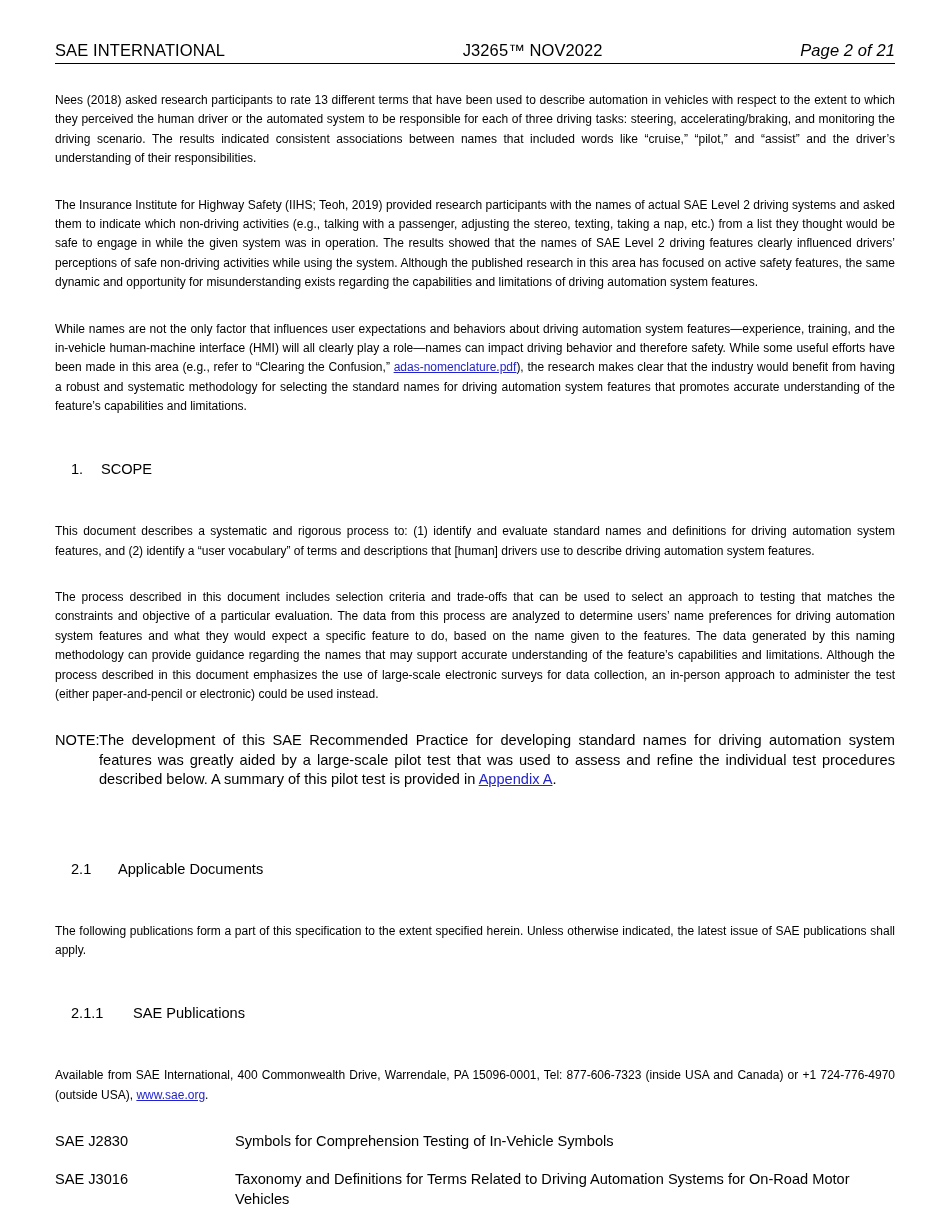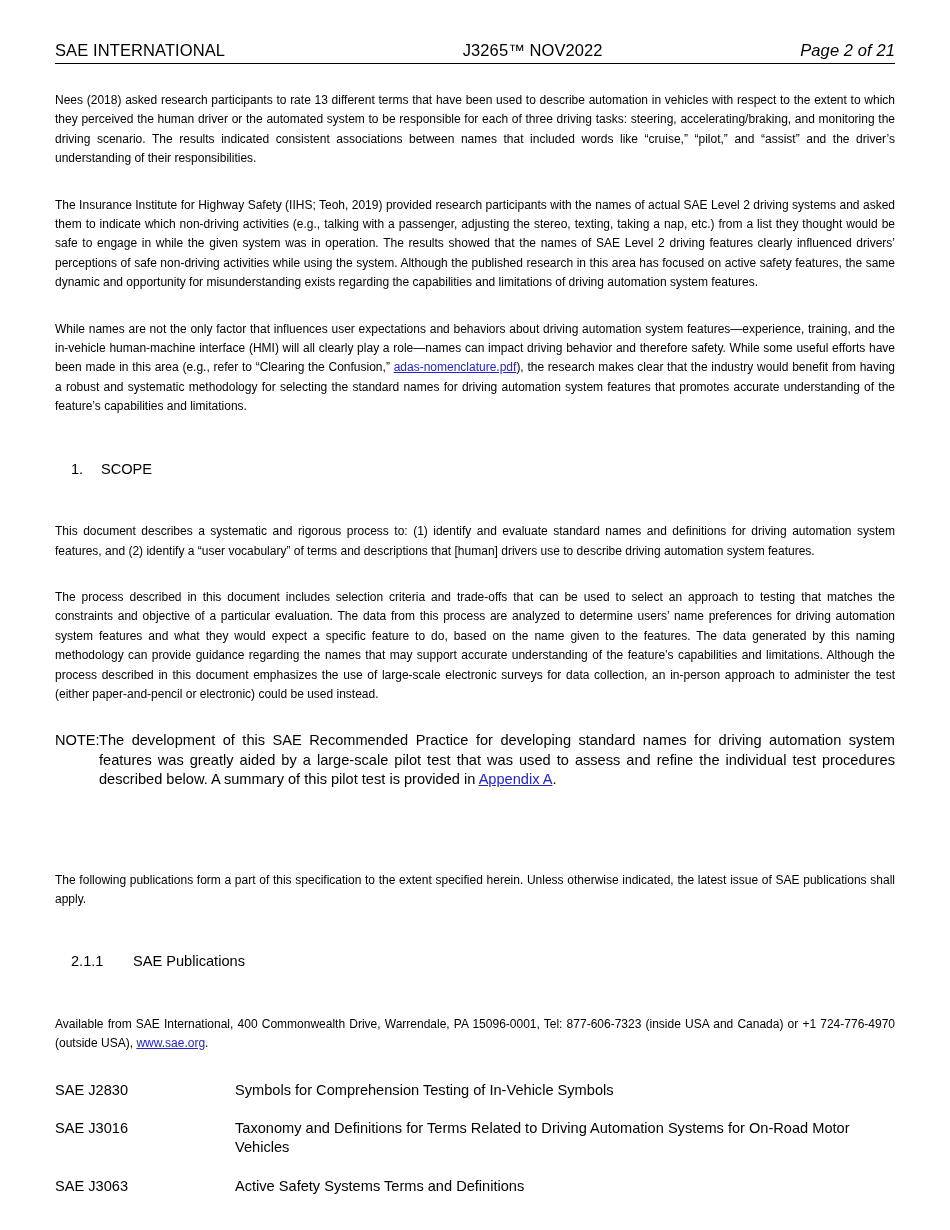--- a/index.html
+++ b/index.html
@@ -147,20 +147,21 @@
     <div class="note-block">
       <span class="note-label">NOTE:</span>
       <span class="note-body"><span>The development of this SAE Recommended Practice for developing standard names for driving automation system features was greatly aided by a large-scale pilot test that was used to assess and refine the individual test procedures described below. A summary of this pilot test is provided in </span><a class="doclink" href="#">Appendix A</a><span>.</span></span>
     </div>
 
     <div class="gap-lg"></div>
 
 
     <div class="gap-lg"></div>
 
+    <p class="section-head"><span class="num-21">2.1</span><span>Applicable Documents</span></p>
 
     <div class="gap-lg"></div>
 
     <p class="para">The following publications form a part of this specification to the extent specified herein. Unless otherwise indicated, the latest issue of SAE publications shall apply.</p>
 
     <div class="gap-lg"></div>
 
     <p class="section-head"><span class="num-211">2.1.1</span><span>SAE Publications</span></p>
 
     <div class="gap-lg"></div>

